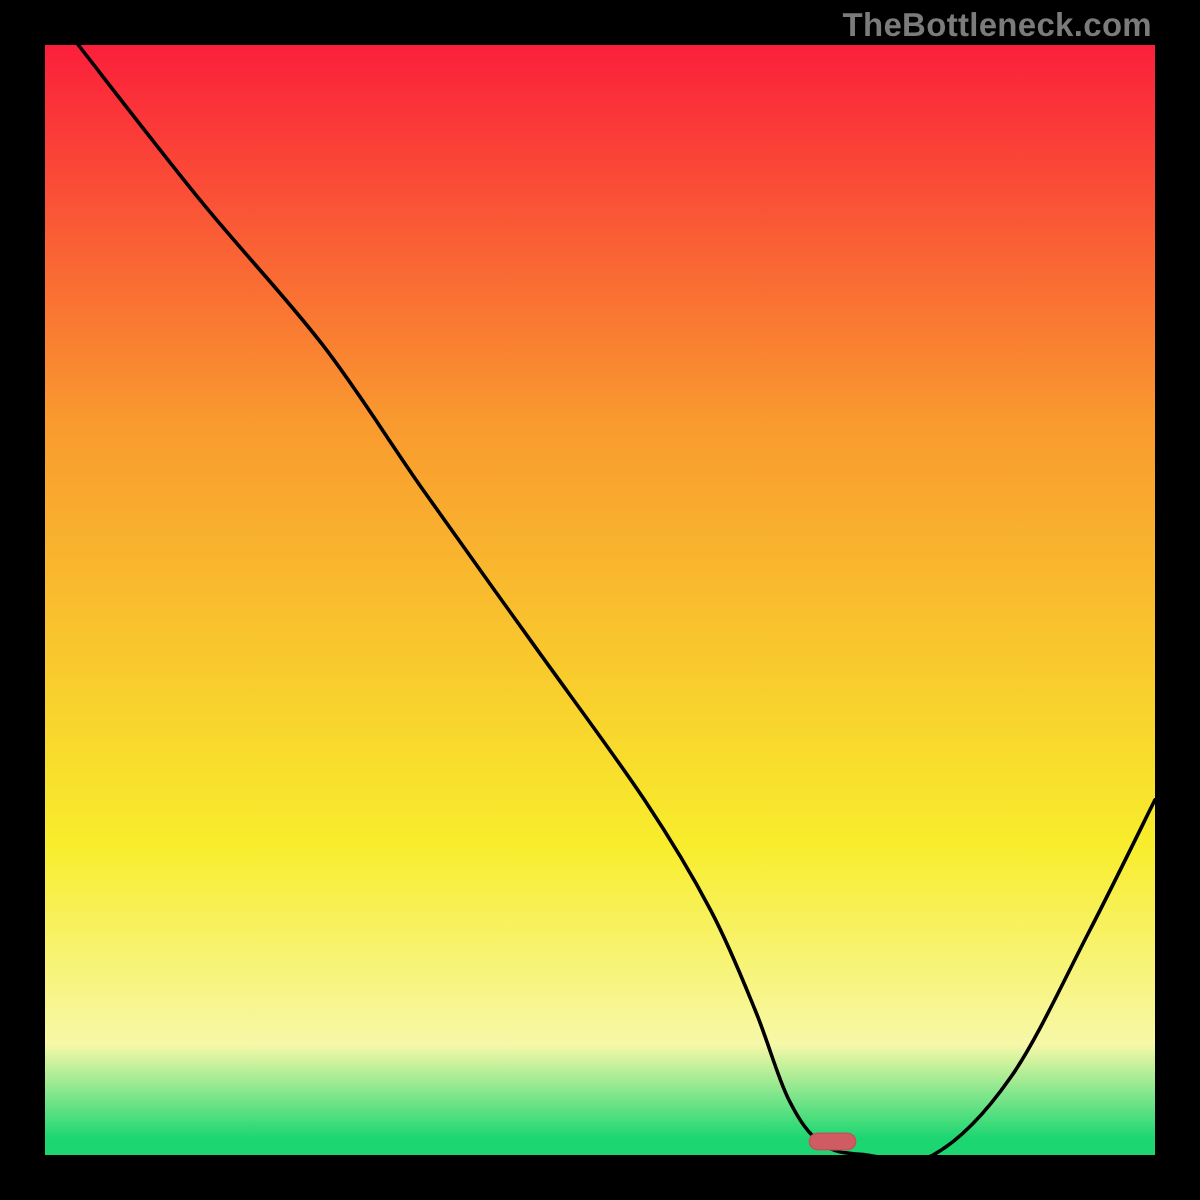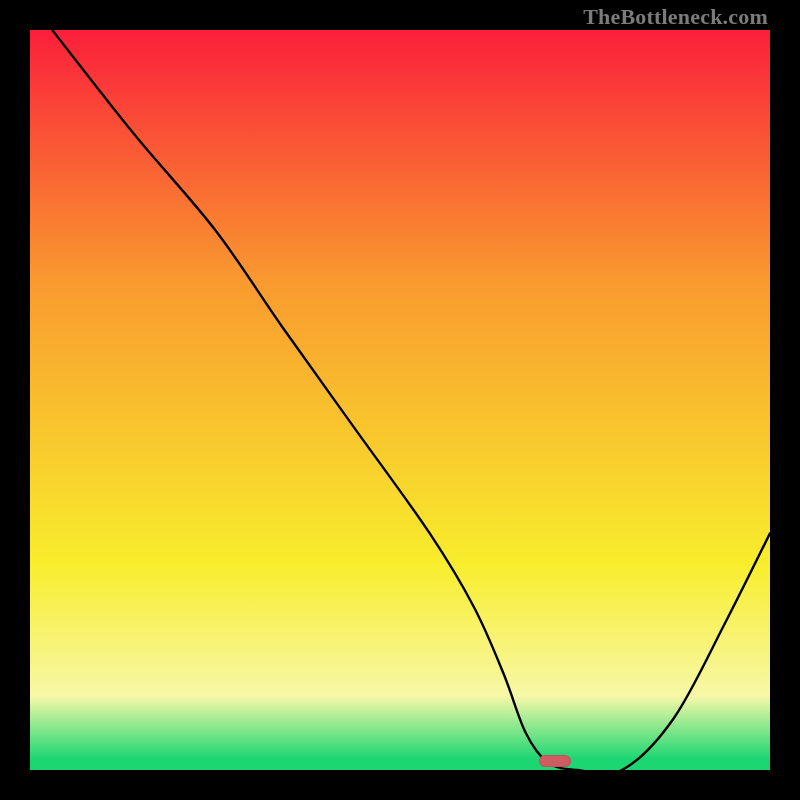--- a/index.html
+++ b/index.html
@@ -37,21 +37,21 @@
     position: absolute;
     left: 0;
     top: 0;
     width: 100%;
     height: 100%;
   }
   .watermark {
     position: absolute;
     top: 4px;
     right: 32px;
-    font-family: Liberation Serif, serif;
+    font-family: Liberation Sans, sans-serif;
     font-size: 22px;
     font-weight: 600;
     color: #7b7b7b;
     letter-spacing: 0.2px;
   }
   .marker {
     position: absolute;
     width: 32px;
     height: 12px;
     border-radius: 6px;

